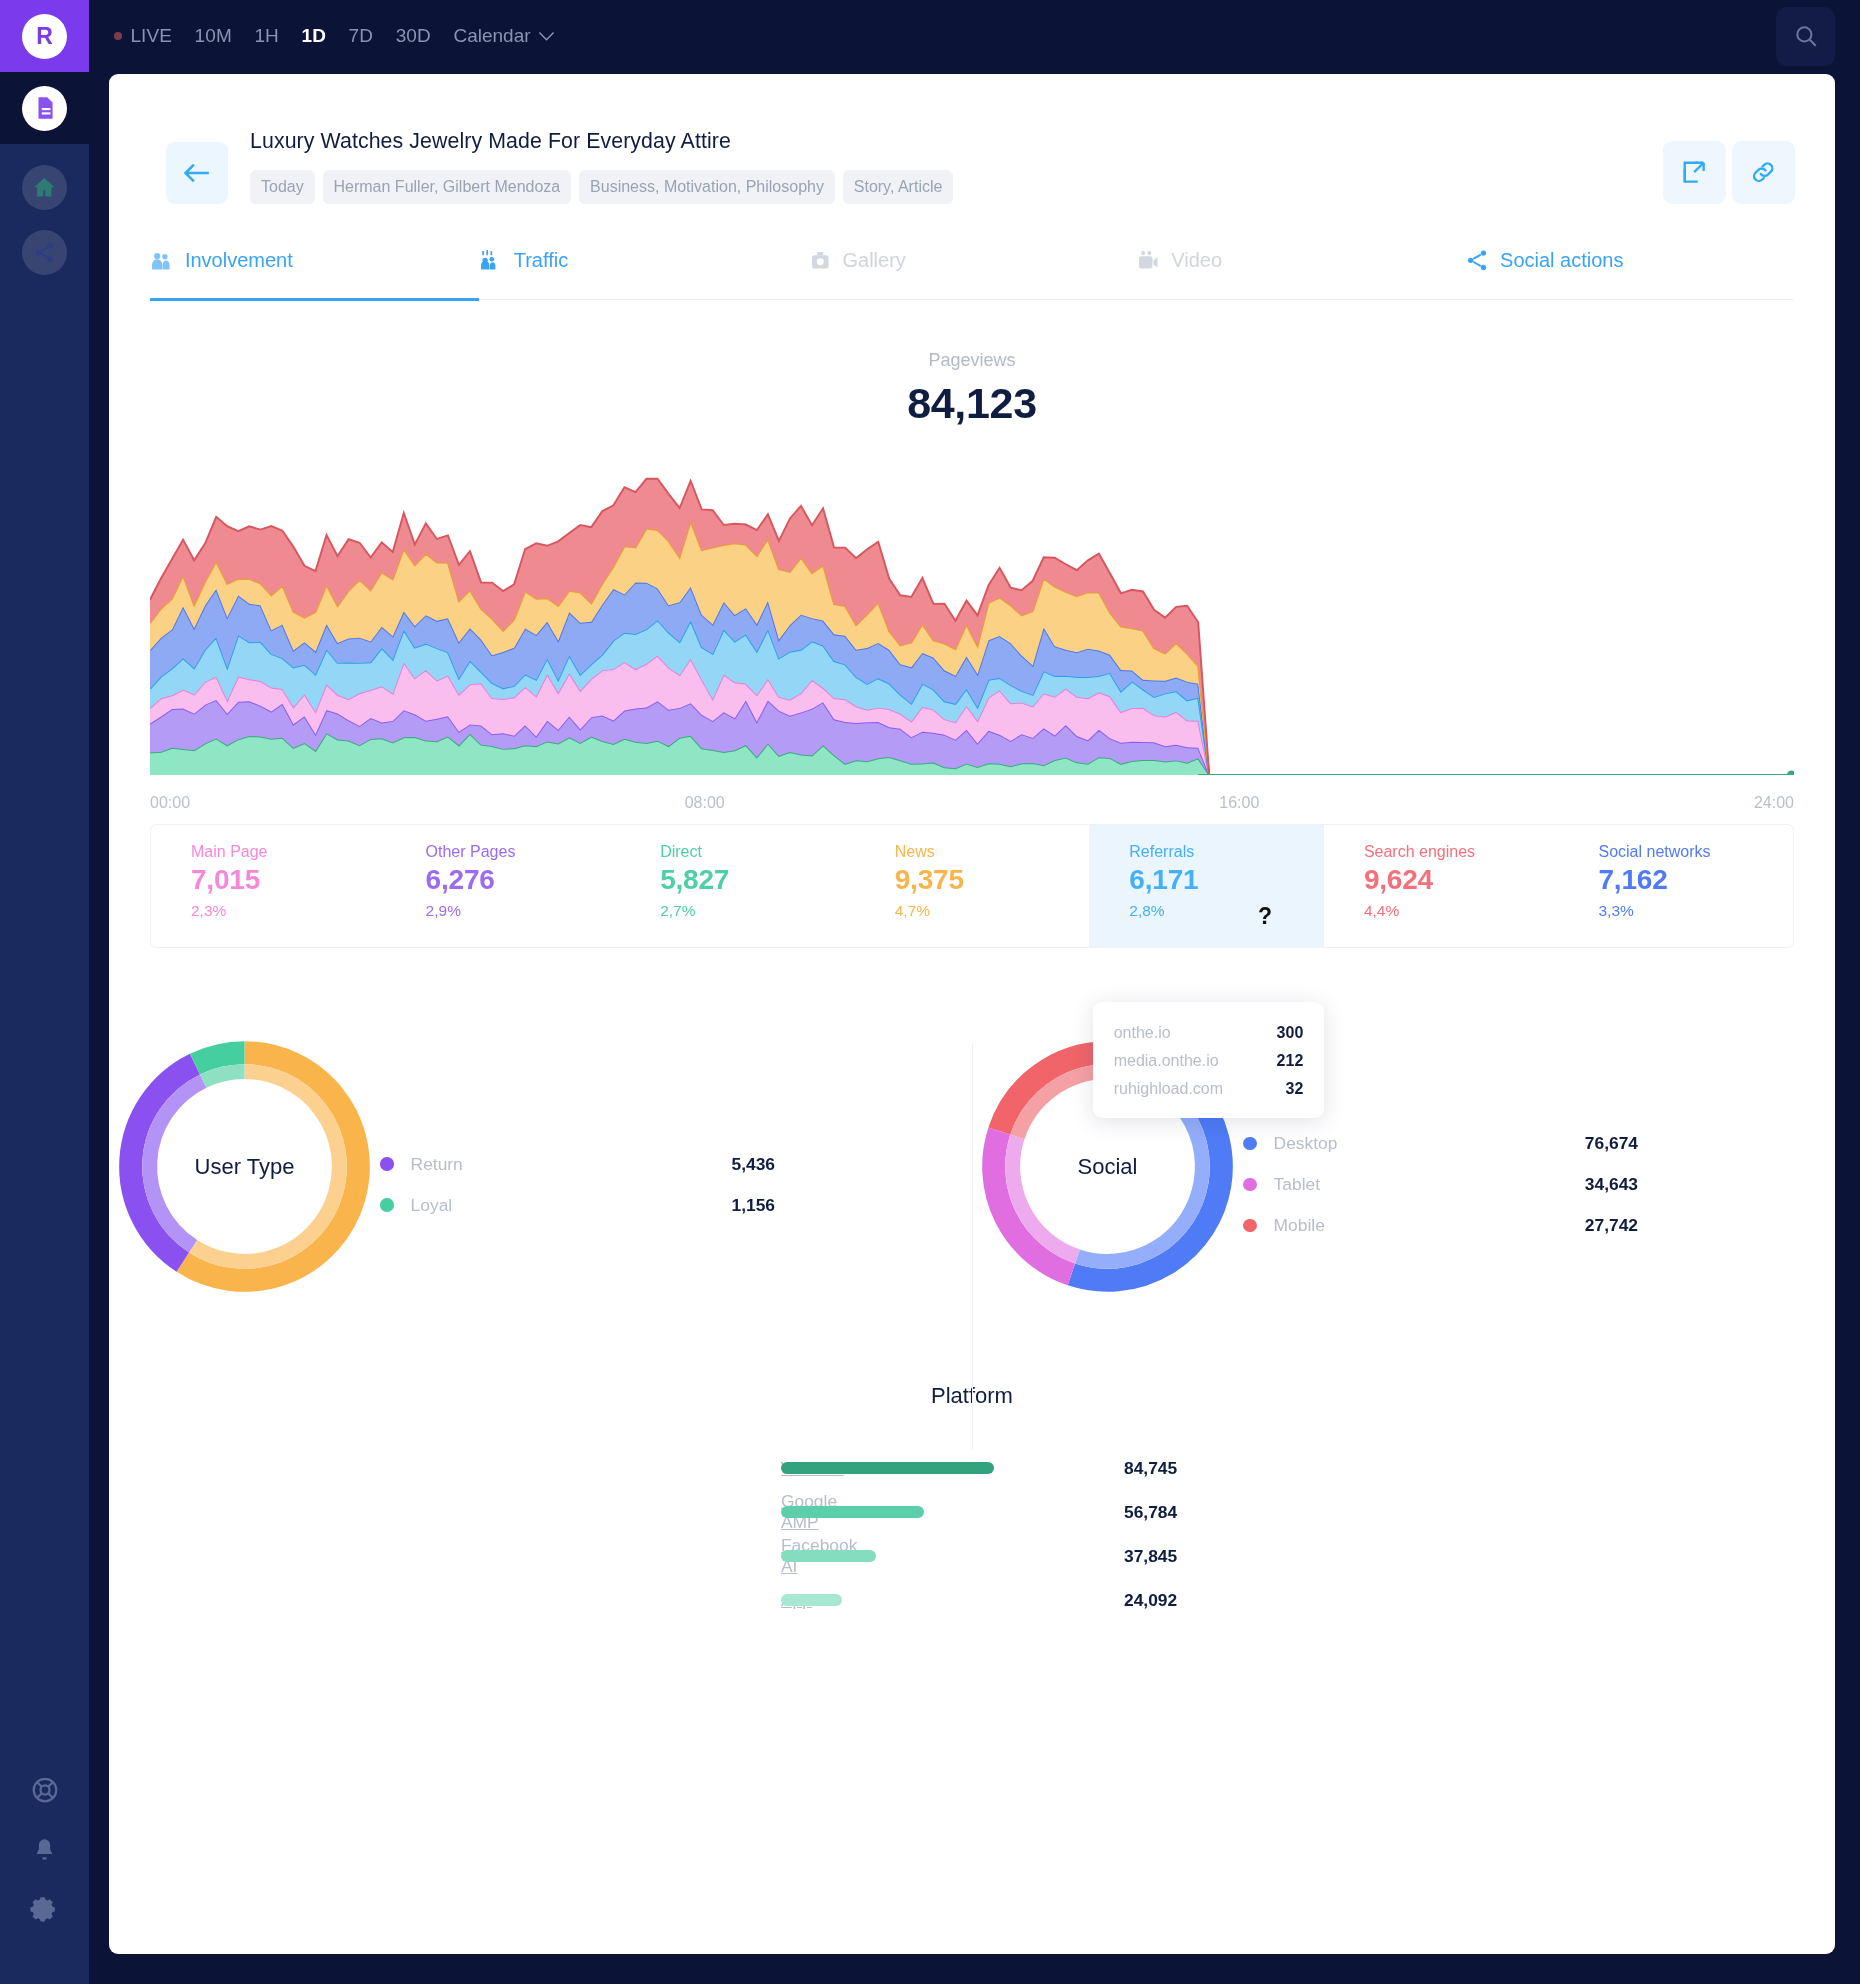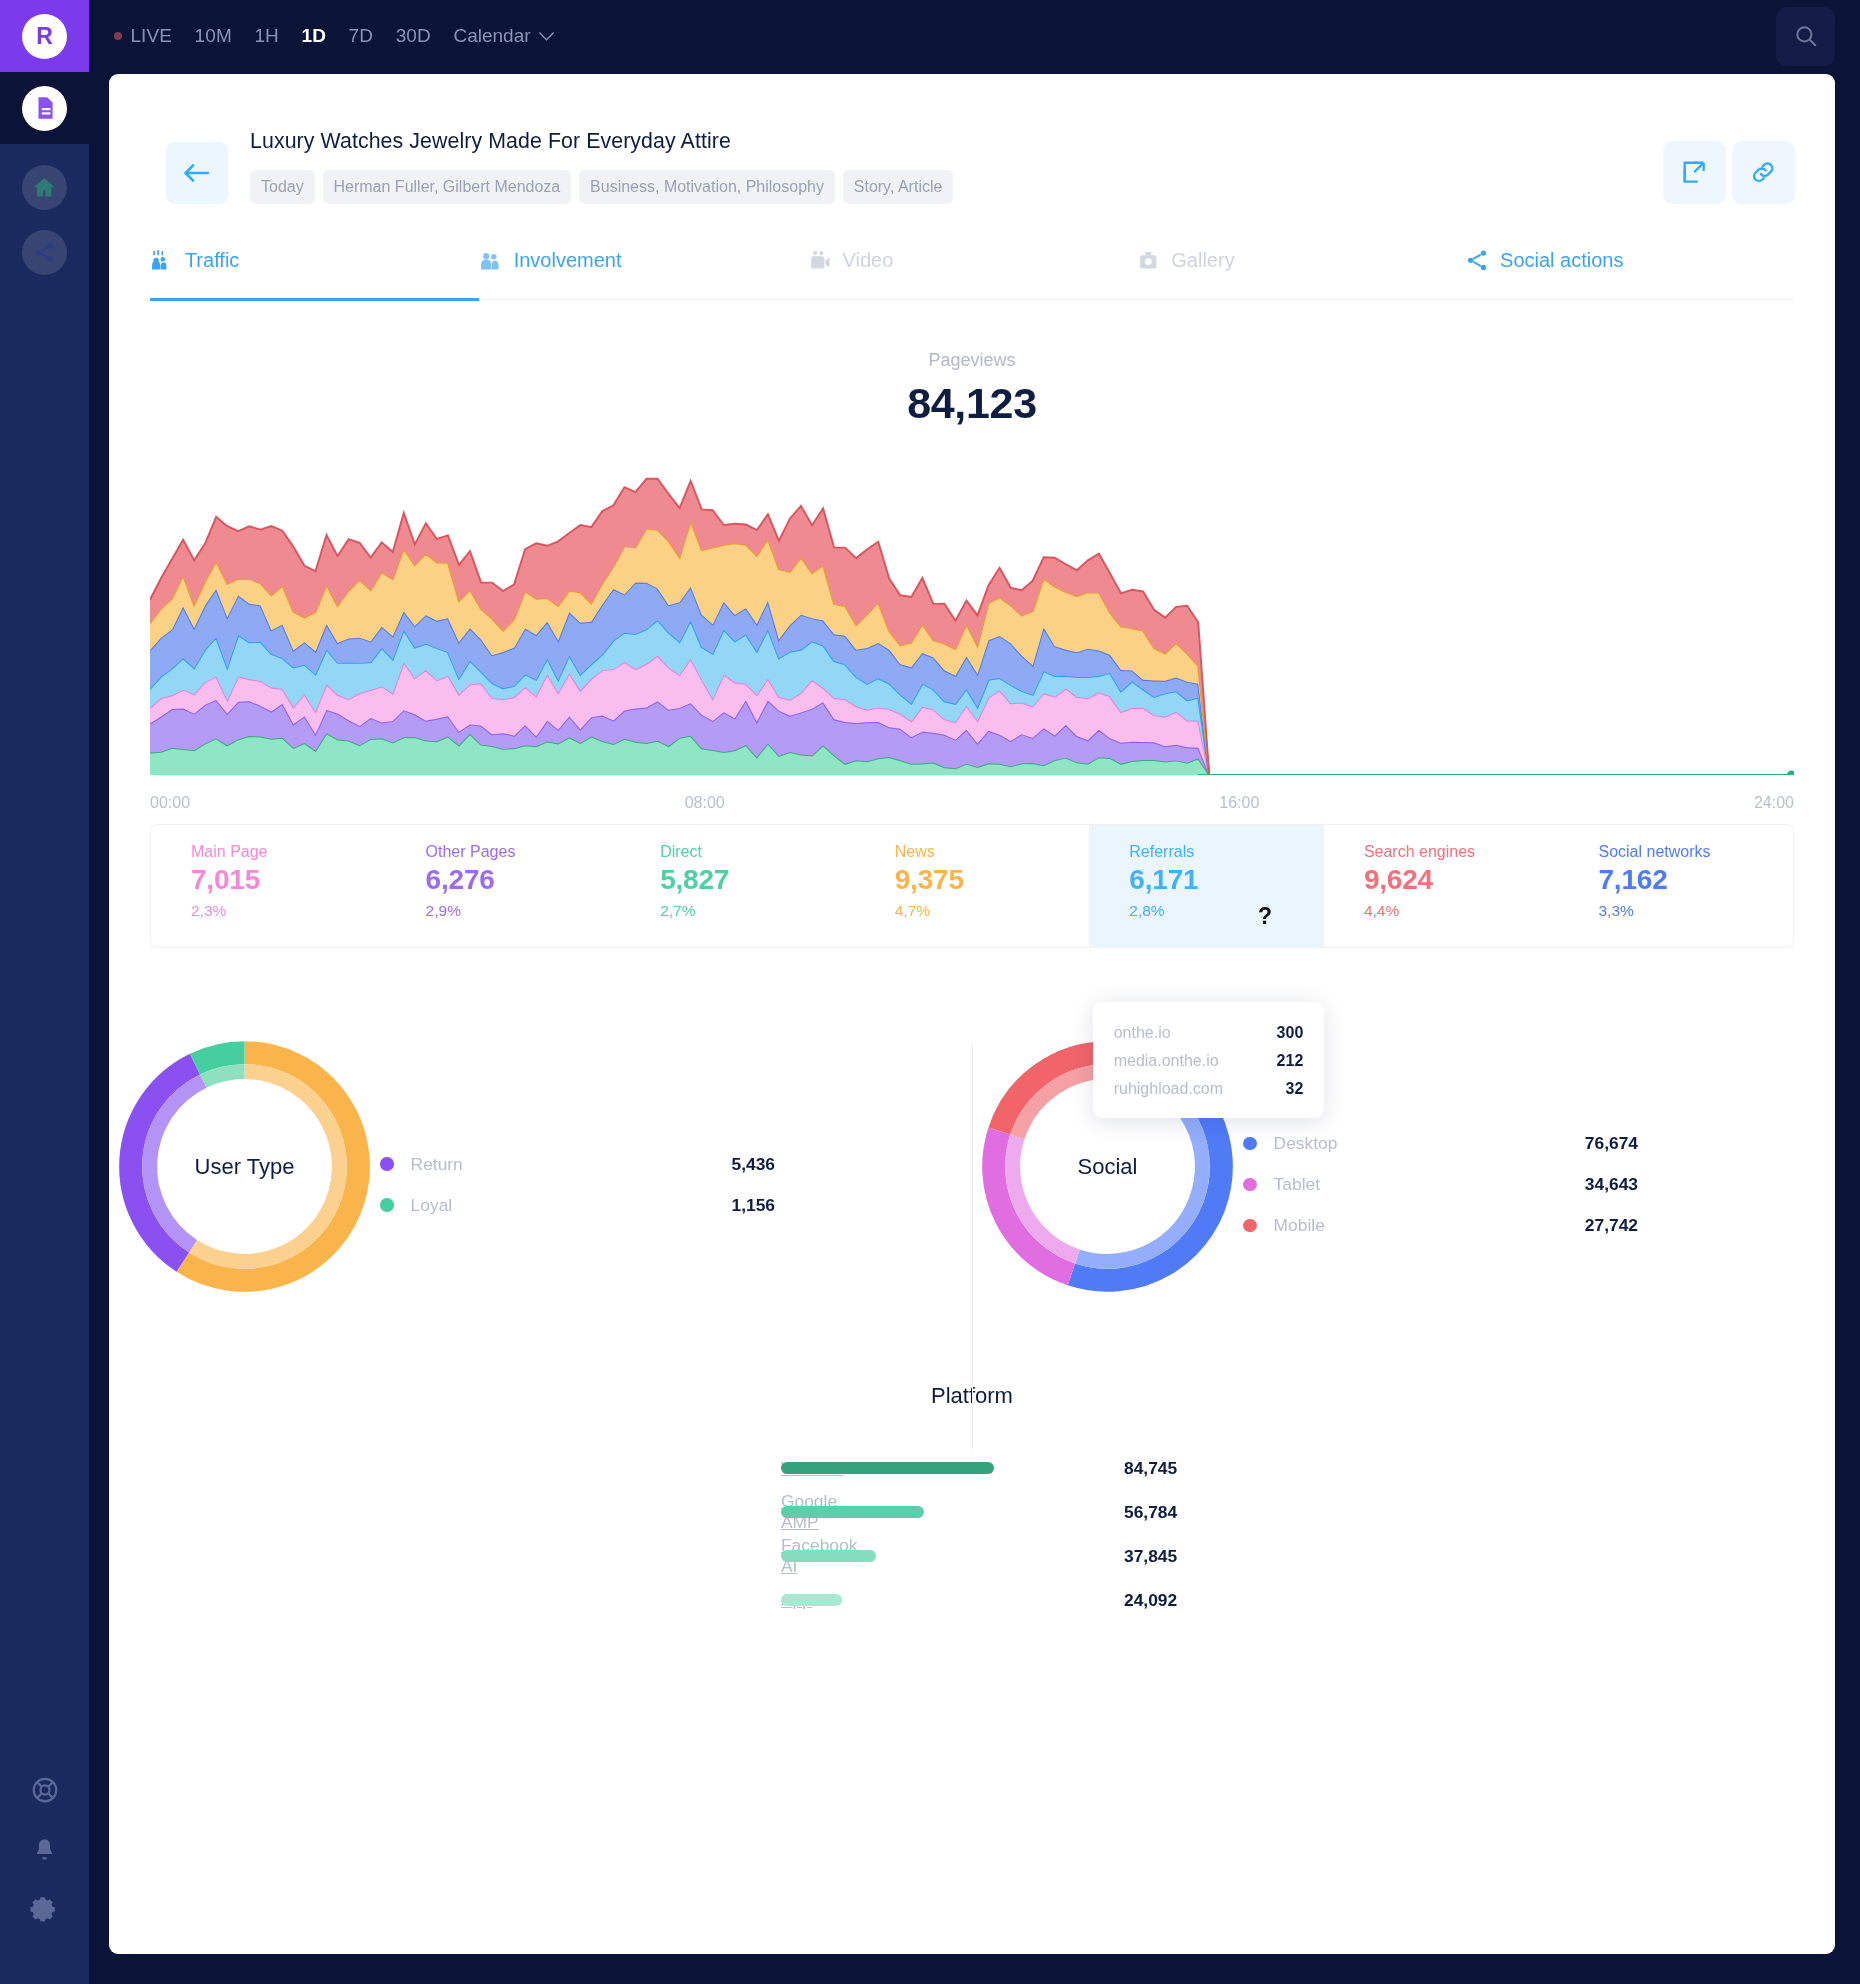--- a/index.html
+++ b/index.html
@@ -264,51 +264,51 @@
             <path d="M10 13.5a4 4 0 006 .5l2.5-2.5a4 4 0 10-5.7-5.7L11.5 7"></path>
             <path d="M14 10.5a4 4 0 00-6-.5L5.5 12.5a4 4 0 105.7 5.7L12.5 17"></path>
           </svg>
         </div>
       </div>
     </div>
 
     <div class="tabs">
       <div class="tab blue">
         <svg width="24.6" height="24.6" viewBox="0 0 24 24">
+          <circle cx="7" cy="8" r="3" fill="#7fc4f8"></circle>
+            <circle cx="14.5" cy="8.5" r="2.6" fill="#7fc4f8"></circle>
+          <path d="M2 21v-5a5 5 0 015-5 5 5 0 015 5v5zM12.5 21v-5a4 4 0 012.3-3.7A4 4 0 0119 16v5z" fill="#7fc4f8"></path>
+        </svg>
+        <span>Involvement</span>
+      </div>
+      <div class="tab blue">
+        <svg width="24.6" height="24.6" viewBox="0 0 24 24">
           <path d="M4 3v4M8 2v5M12 3v4" stroke="#3aa3f5" stroke-width="1.6"></path>
           <circle cx="6" cy="12" r="2.6" fill="#3aa3f5"></circle>
             <circle cx="12.5" cy="11" r="2.2" fill="#3aa3f5"></circle>
           <path d="M2 21v-4a4 4 0 014-4 4 4 0 014 4v4zM10.5 21v-4a3.4 3.4 0 012-3.2A3.4 3.4 0 0116 17v4z" fill="#3aa3f5"></path>
         </svg>
         <span>Traffic</span>
       </div>
-      <div class="tab blue">
+      <div class="tab grey">
         <svg width="24.6" height="24.6" viewBox="0 0 24 24">
-          <circle cx="7" cy="8" r="3" fill="#7fc4f8"></circle>
-            <circle cx="14.5" cy="8.5" r="2.6" fill="#7fc4f8"></circle>
-          <path d="M2 21v-5a5 5 0 015-5 5 5 0 015 5v5zM12.5 21v-5a4 4 0 012.3-3.7A4 4 0 0119 16v5z" fill="#7fc4f8"></path>
-        </svg>
-        <span>Involvement</span>
+          <rect x="4" y="7" width="16" height="13" rx="2.5" fill="#d2d7e0"></rect>
+          <rect x="9" y="4" width="6" height="3" rx="1" fill="#d2d7e0"></rect>
+          <circle cx="12" cy="13.5" r="3.4" fill="#fff"></circle>
+        </svg>
+        <span>Gallery</span>
       </div>
       <div class="tab grey">
         <svg width="24.6" height="24.6" viewBox="0 0 24 24">
           <circle cx="7" cy="5" r="2" fill="#d2d7e0"></circle>
             <circle cx="13" cy="5" r="2" fill="#d2d7e0"></circle>
           <rect x="3" y="8" width="13" height="12" rx="2" fill="#d2d7e0"></rect>
           <path d="M17 12l4-3v10l-4-3z" fill="#d2d7e0"></path>
         </svg>
         <span>Video</span>
-      </div>
-      <div class="tab grey">
-        <svg width="24.6" height="24.6" viewBox="0 0 24 24">
-          <rect x="4" y="7" width="16" height="13" rx="2.5" fill="#d2d7e0"></rect>
-          <rect x="9" y="4" width="6" height="3" rx="1" fill="#d2d7e0"></rect>
-          <circle cx="12" cy="13.5" r="3.4" fill="#fff"></circle>
-        </svg>
-        <span>Gallery</span>
       </div>
       <div class="tab blue">
         <svg width="24.6" height="24.6" viewBox="0 0 24 24">
           <circle cx="18" cy="5" r="2.6" fill="#3aa3f5"></circle>
             <circle cx="5.5" cy="12" r="2.6" fill="#3aa3f5"></circle>
           <circle cx="18" cy="19" r="2.6" fill="#3aa3f5"></circle>
           <path d="M8 10.6l7.4-4.2M8 13.4l7.4 4.2" stroke="#3aa3f5" stroke-width="1.9"></path>
         </svg>
         <span>Social actions</span>
       </div>

